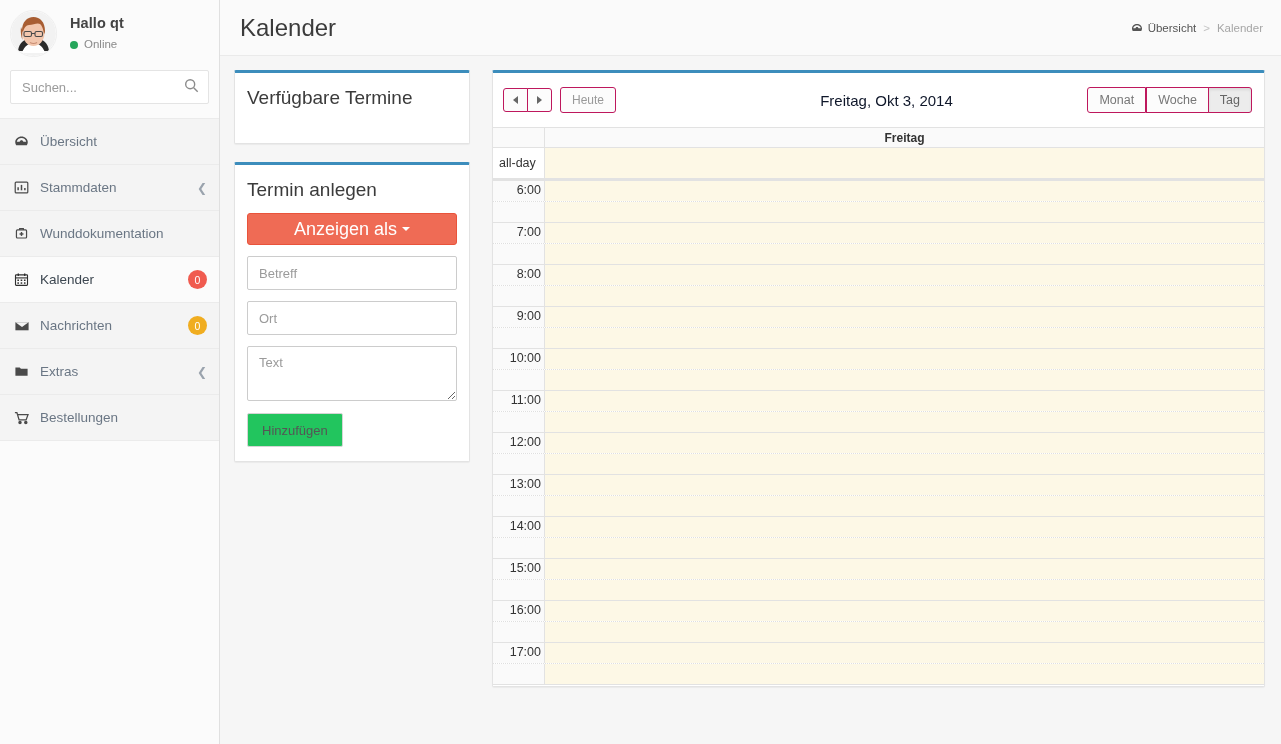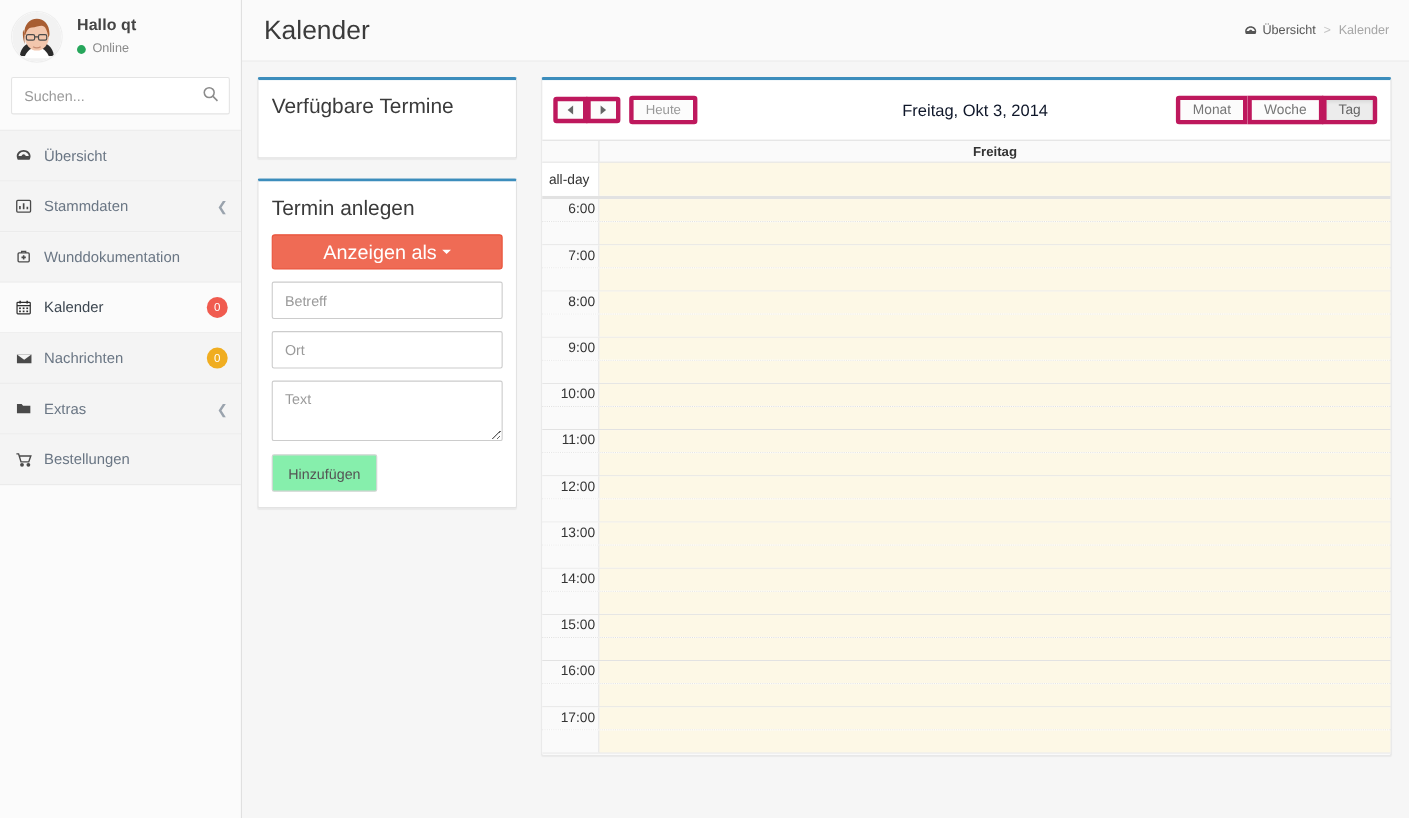--- a/index.html
+++ b/index.html
@@ -144,42 +144,42 @@
   .form-input::placeholder { color: #9b9b9b; }
   .form-textarea {
     width: 100%; height: 55px; margin-bottom: 12px;
     border: 1px solid #ccc; border-radius: 2px; background: #fff;
     padding: 8px 11px; font-size: 13px; color: #555; outline: none;
     resize: vertical; font-family: "Liberation Sans", sans-serif;
     display: block;
   }
   .form-textarea::placeholder { color: #9b9b9b; }
   .btn-default {
-    height: 34px; padding: 0 14px; background: #86efac;
+    height: 34px; padding: 0 14px; background: #22c55e;
     border: 1px solid #d5d5d5; border-radius: 2px;
     color: #555; font-size: 13px; cursor: pointer;
     font-family: "Liberation Sans", sans-serif;
   }
 
   
   .cal-box {
     background: #fff; border: 1px solid #e3e3e3;
     border-top: 3px solid #3c8dbc; border-radius: 2px;
     box-shadow: 0 1px 1px rgba(0,0,0,.05);
   }
   .cal-toolbar {
     display: flex; align-items: center;
     height: 54px; padding: 0 12px 0 10px;
     position: relative;
   }
   .tb-left { display: flex; align-items: center; gap: 8px; }
   .btn-group { display: flex; }
   .cbtn {
     height: 24px; min-width: 24px; padding: 0 9px;
-    background: #fcfcfc; border: 4px solid #be185d;
+    background: #fcfcfc; border: 1px solid #be185d;
     color: #777; font-size: 12px; cursor: pointer;
     display: inline-flex; align-items: center; justify-content: center;
     font-family: "Liberation Sans", sans-serif;
     border-radius: 0;
   }
   .btn-group .cbtn:first-child { border-radius: 3px 0 0 3px; }
   .btn-group .cbtn:last-child { border-radius: 0 3px 3px 0; margin-left: -1px; }
   .cbtn.single { border-radius: 3px; height: 26px; padding: 0 11px; color: #999; }
   .cbtn.active { background: #ececec; color: #666; box-shadow: inset 0 2px 3px rgba(0,0,0,.08); }
   .tri-l { width: 0; height: 0; border-top: 4px solid transparent; border-bottom: 4px solid transparent; border-right: 5px solid #666; }

